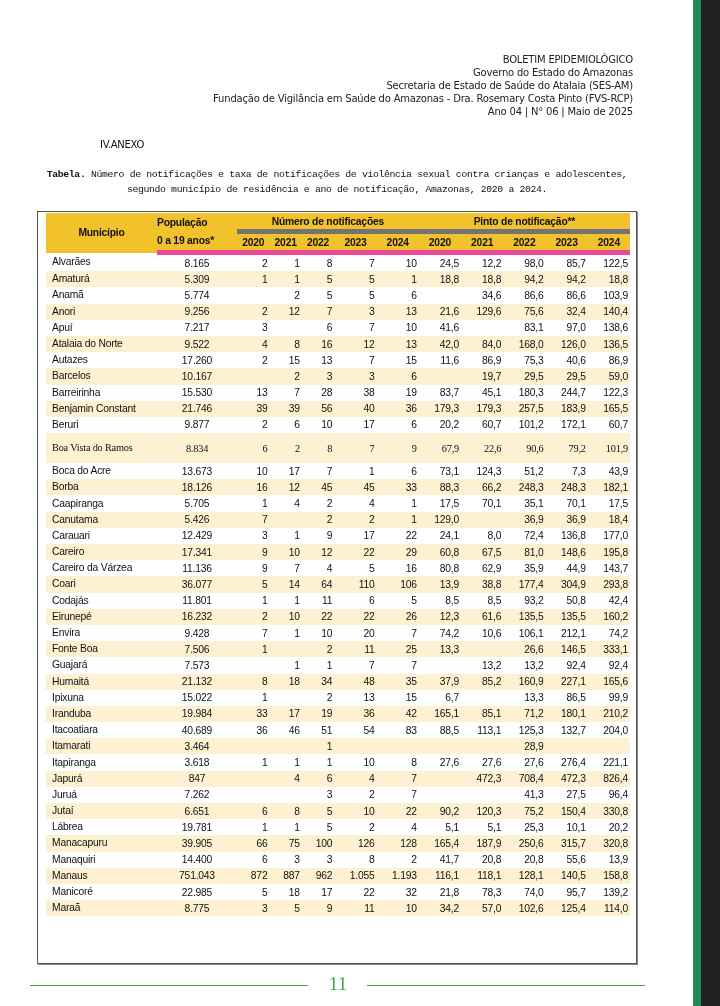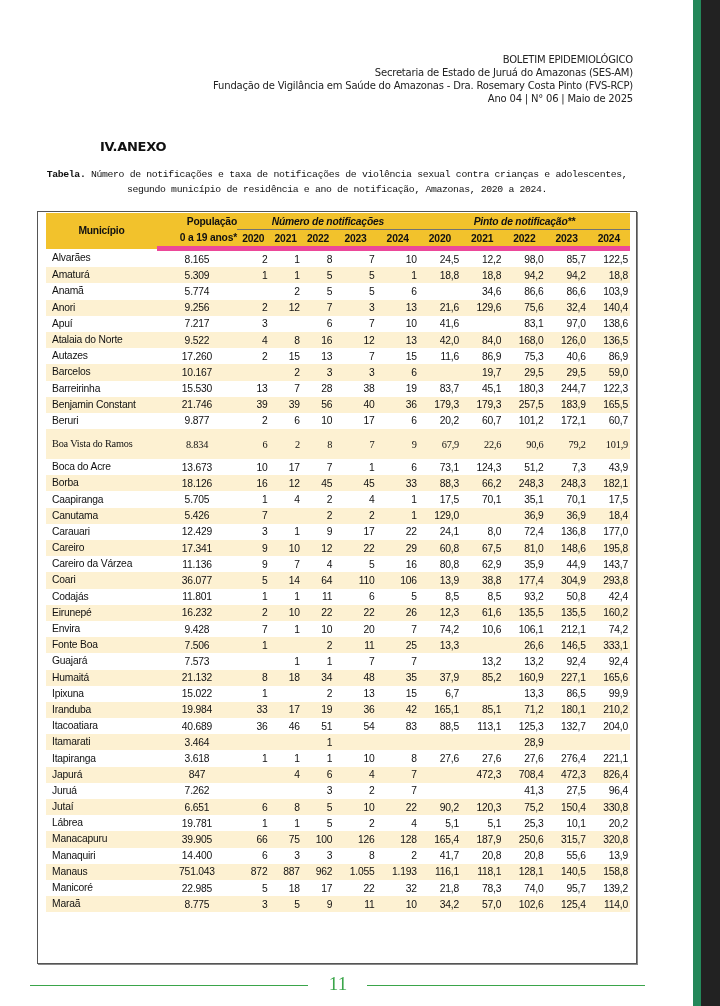--- a/index.html
+++ b/index.html
@@ -11,43 +11,43 @@
   }
   .right-green { position: absolute; left: 693px; top: 0; width: 8px; height: 1006px; background: #24885a; }
   .right-dark { position: absolute; left: 701px; top: 0; width: 19px; height: 1006px; background: #222222; }
   .header-block {
     position: absolute; right: 87px; top: 53px; text-align: right;
     font-family: "DejaVu Sans", sans-serif; font-size: 10px; line-height: 13px; color: #222;
     letter-spacing: -0.2px;
   }
   .section-title {
     position: absolute; left: 80px; top: 139px;
-    font-family: "DejaVu Sans", sans-serif; font-weight: bold; font-size: 13px; letter-spacing: -0.3px; padding-left: 20px;
+    font-family: "DejaVu Sans", sans-serif; font-weight: normal; font-size: 10px; letter-spacing: -0.3px; padding-left: 20px;
   }
   .caption {
     position: absolute; left: 34px; top: 167px; width: 606px; text-align: center;
     font-family: Liberation Mono, monospace; font-size: 9.8px; line-height: 15px; letter-spacing: -0.35px;
   }
   .caption b { font-weight: bold; }
   .table-frame {
     position: absolute; left: 37px; top: 211px; width: 600px; height: 753px;
     border: 1px solid #555; box-shadow: 1px 1px 0 #888;
     box-sizing: border-box; background: #fff;
   }
   table {
     position: absolute; left: 46px; top: 213px; width: 584px;
     border-collapse: collapse; font-size: 10.3px; letter-spacing: -0.2px;
   }
   thead th {
     background: #f2c22c; font-weight: bold; color: #111; padding: 0; height: 16px;
   }
-  thead tr.top th.group { border-bottom: 1px solid #737373; font-style: italic; }
+  thead tr.top th.group { border-bottom: 5px solid #737373; }
   thead tr.bot th { border-bottom: 5px solid #ec4899; }
   th.mun { width: 111px; text-align: center; }
-  th.pop { width: 80px; text-align: right; }
+  th.pop { width: 80px; text-align: left; }
   td { padding: 0 2px; height: 16.2px; white-space: nowrap; text-align: right; }
   td.name { text-align: left; padding-left: 6px; white-space: normal; line-height: 12px; }
   td.pop { text-align: center; }
   tbody tr:nth-child(even) td { background: #fdf1d2; }
   tbody tr.tall td { height: 30px; font-family: Liberation Serif, serif; }
   .footer-line { position: absolute; top: 985px; height: 1px; background: #3aa54a; }
   .footer-line.l { left: 30px; width: 278px; }
   .footer-line.r { left: 367px; width: 278px; }
   .page-num {
     position: absolute; left: 318px; top: 973px; width: 40px; text-align: center;
@@ -55,21 +55,22 @@
   }
 </style>
 </head>
 <body>
 
 <div class="right-green"></div>
 <div class="right-dark"></div>
 
 <div class="header-block">
   <div>BOLETIM EPIDEMIOLÓGICO</div>
-  <div>Secretaria de Estado de Juruá do Amazonas (SES-AM)</div>
+  <div>Governo do Estado do Amazonas</div>
+  <div>Secretaria de Estado de Saúde do Atalaia (SES-AM)</div>
   <div>Fundação de Vigilância em Saúde do Amazonas - Dra. Rosemary Costa Pinto (FVS-RCP)</div>
   <div>Ano 04 | N° 06 | Maio de 2025</div>
 </div>
 
 <div class="section-title">IV.ANEXO</div>
 
 <div class="caption">
   <b>Tabela.</b><span> Número de notificações e taxa de notificações de violência sexual contra crianças e adolescentes, segundo município de residência e ano de notificação, Amazonas, 2020 a 2024.</span>
 </div>
 

